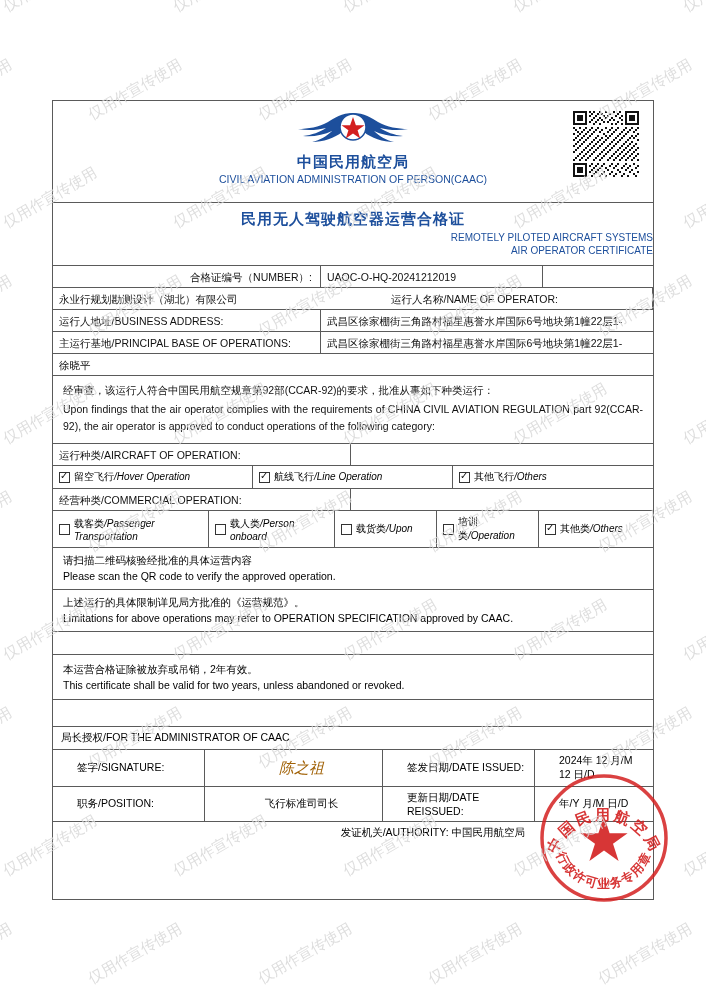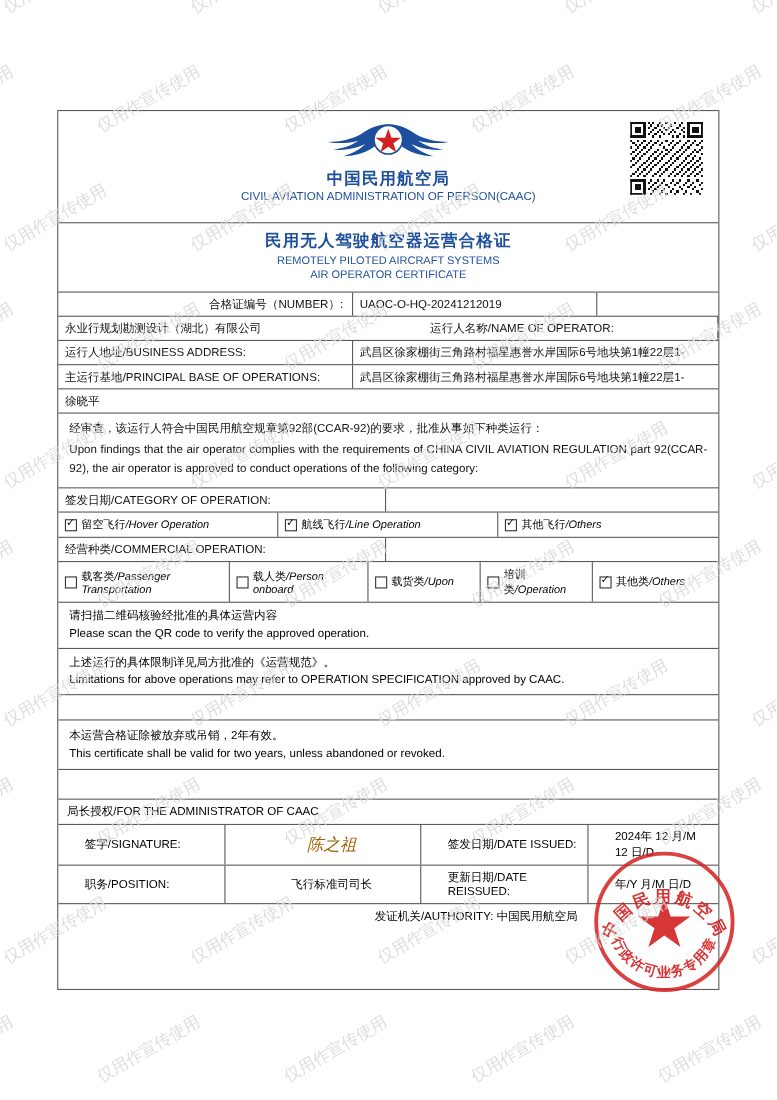--- a/index.html
+++ b/index.html
@@ -92,20 +92,21 @@
     color: #1d4f9c;
     font-size: 15px;
     font-weight: bold;
     letter-spacing: 1px;
   }
   .title-en {
     color: #1d4f9c;
     font-size: 10px;
     line-height: 13px;
     margin-top: 2px;
+    text-align: right;
   }
 
   
   .row {
     display: flex;
     border-bottom: 1px solid #5a5a5a;
     box-sizing: border-box;
     min-height: 22px;
     align-items: stretch;
   }
@@ -639,21 +640,21 @@
   <div class="row">
     <div class="cell r-value">徐晓平</div>
   </div>
 
   <div class="statement">
     <div class="cn">经审查，该运行人符合中国民用航空规章第92部(CCAR-92)的要求，批准从事如下种类运行：</div>
     <div class="en">Upon findings that the air operator complies with the requirements of CHINA CIVIL AVIATION REGULATION part 92(CCAR-92), the air operator is approved to conduct operations of the following category:</div>
   </div>
 
   <div class="row cat-head">
-    <div class="cell c1 bdr">签发日期/CATEGORY OF OPERATION:</div>
+    <div class="cell c1 bdr">运行种类/AIRCRAFT OF OPERATION:</div>
     <div class="cell c2"></div>
   </div>
 
   <div class="chk-row op3">
     <div class="chk-cell bdr">
       <span class="box checked"></span>
       <span class="chk-label">
         <span>留空飞行</span><span class="en">/Hover Operation</span>
       </span>
     </div>

